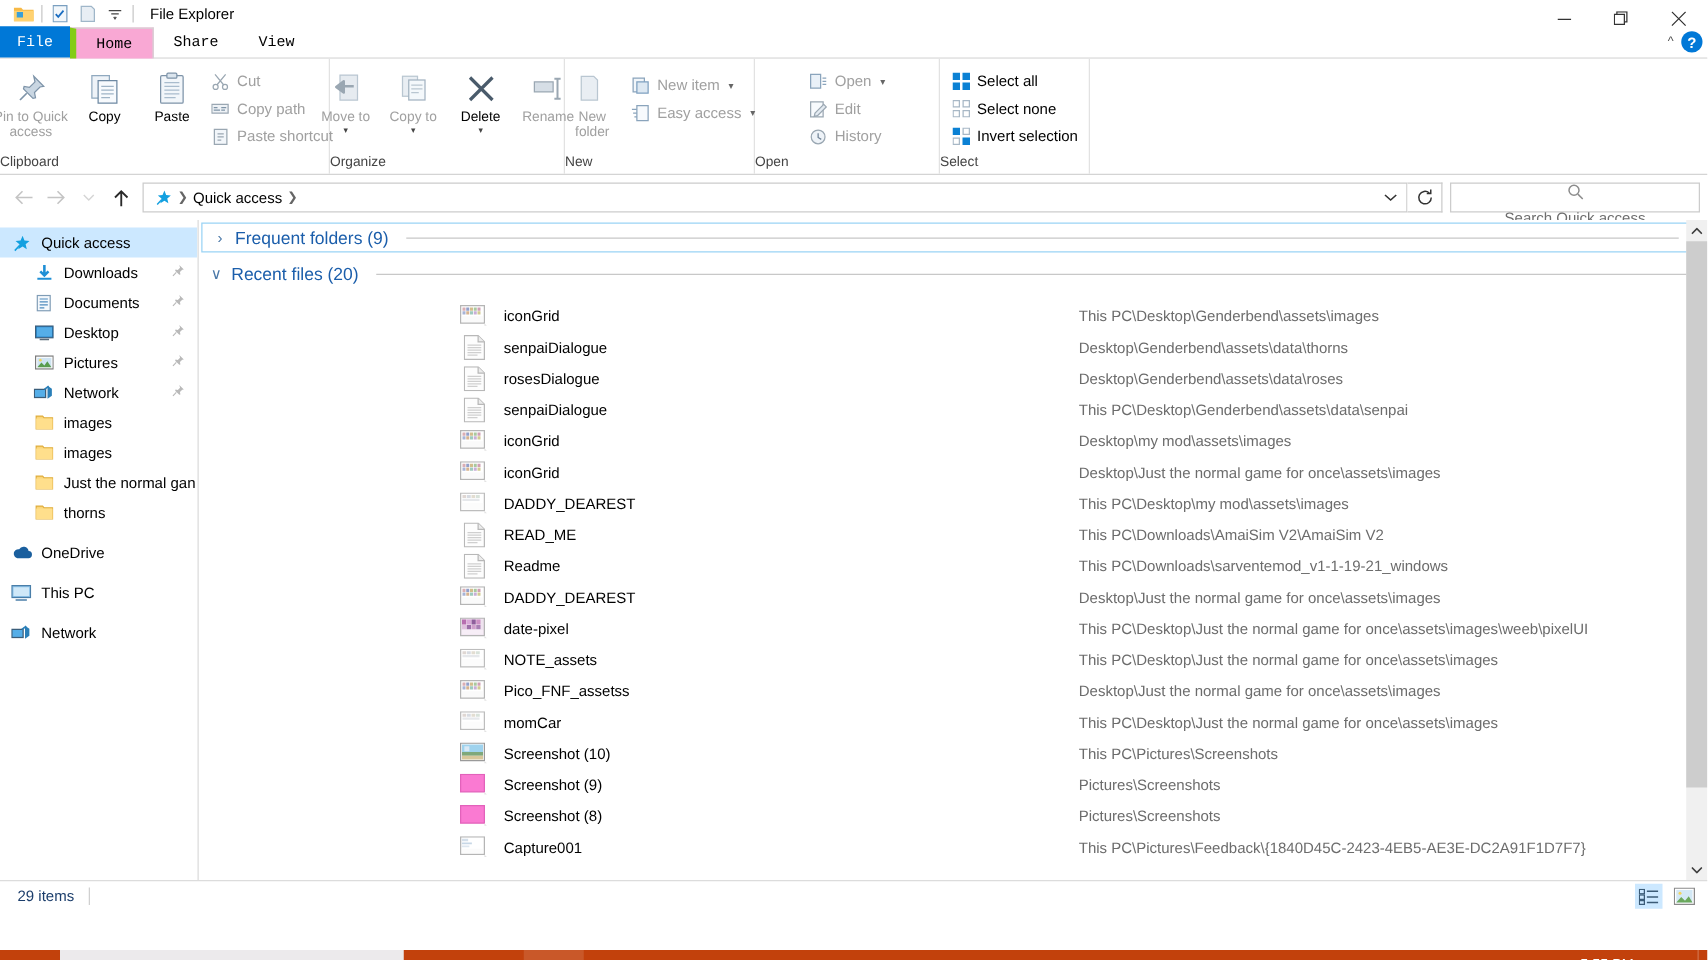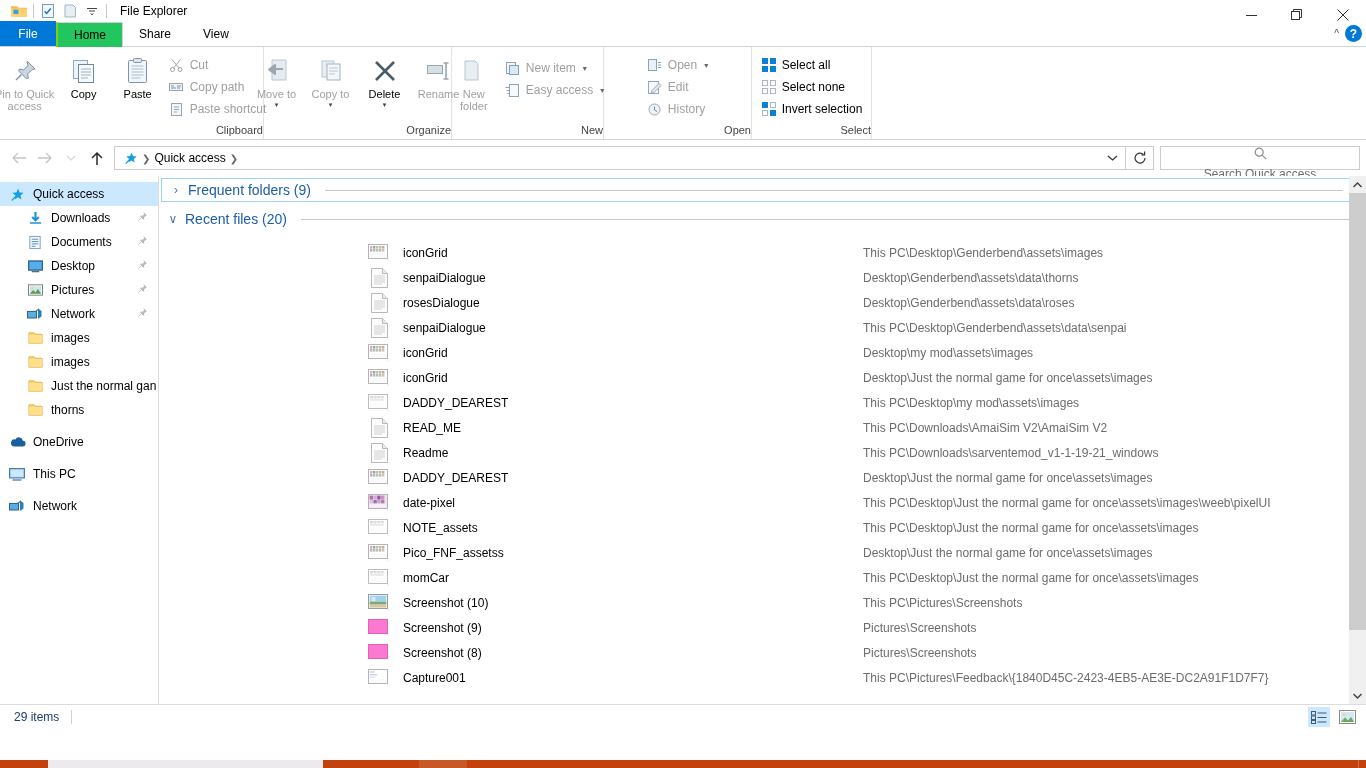--- a/index.html
+++ b/index.html
@@ -31,30 +31,31 @@
   }
   .wc { width: 46px; height: 30px; display: flex; align-items: center; justify-content: center; }
   .wc svg { display: block; }
 
   
   .tabstrip {
     position: absolute; left: 0; top: 22px; width: 1366px; height: 25px;
     background: #ffffff;
     display: flex; align-items: flex-end;
     border-bottom: 1px solid #d4d4d4;
+    font-family: Liberation Mono, monospace;
   }
   .tab {
     height: 25px; padding: 0 16px; font-size: 12px; color: #000;
     display: flex; align-items: center; justify-content: center;
     background: transparent;
   }
   .tab.file { background: #0078d7; color: #fff; width: 56px; padding: 0; }
   .tab.active {
-    background: #22c55e;
-    border-left: 2px solid #84cc16;
+    background: #f9a8d4;
+    border-left: 5px solid #84cc16;
     border-right: 1px solid #d4d4d4;
     border-top: 1px solid #d4d4d4;
     position: relative; top: 1px;
   }
   .help-btns {
     position: absolute; right: 4px; top: 25px; display: flex; align-items: center; gap: 6px;
   }
   .chev-up { color: #4a4a4a; font-size: 10px; }
   .help-circle {
     width: 17px; height: 17px; border-radius: 50%; background: #0078d7;
@@ -70,21 +71,21 @@
   }
   .rgroup {
     height: 92px; position: relative;
     display: flex; flex-direction: column; align-items: center;
     border-right: 1px solid #e2e2e2;
     padding: 4px 5px 0 5px;
   }
   .rgroup-body { display: flex; align-items: flex-start; height: 70px; }
   .rgroup-label {
     position: absolute; bottom: 3px; left: 0; width: 100%;
-    text-align: right; font-size: 11px; color: #444;
+    text-align: left; font-size: 11px; color: #444;
   }
   .bigbtn {
     width: 54px; min-height: 68px; display: flex; flex-direction: column;
     align-items: center; justify-content: flex-start; padding-top: 3px;
     font-size: 11px; color: #000; text-align: center; line-height: 12px;
   }
   .bigbtn.wide { width: 64px; }
   .bigbtn.dis { color: #a0a0a0; }
   .bigbtn .ic { height: 34px; display: flex; align-items: center; justify-content: center; }
   .bigbtn .lbl { padding: 0 1px; }

